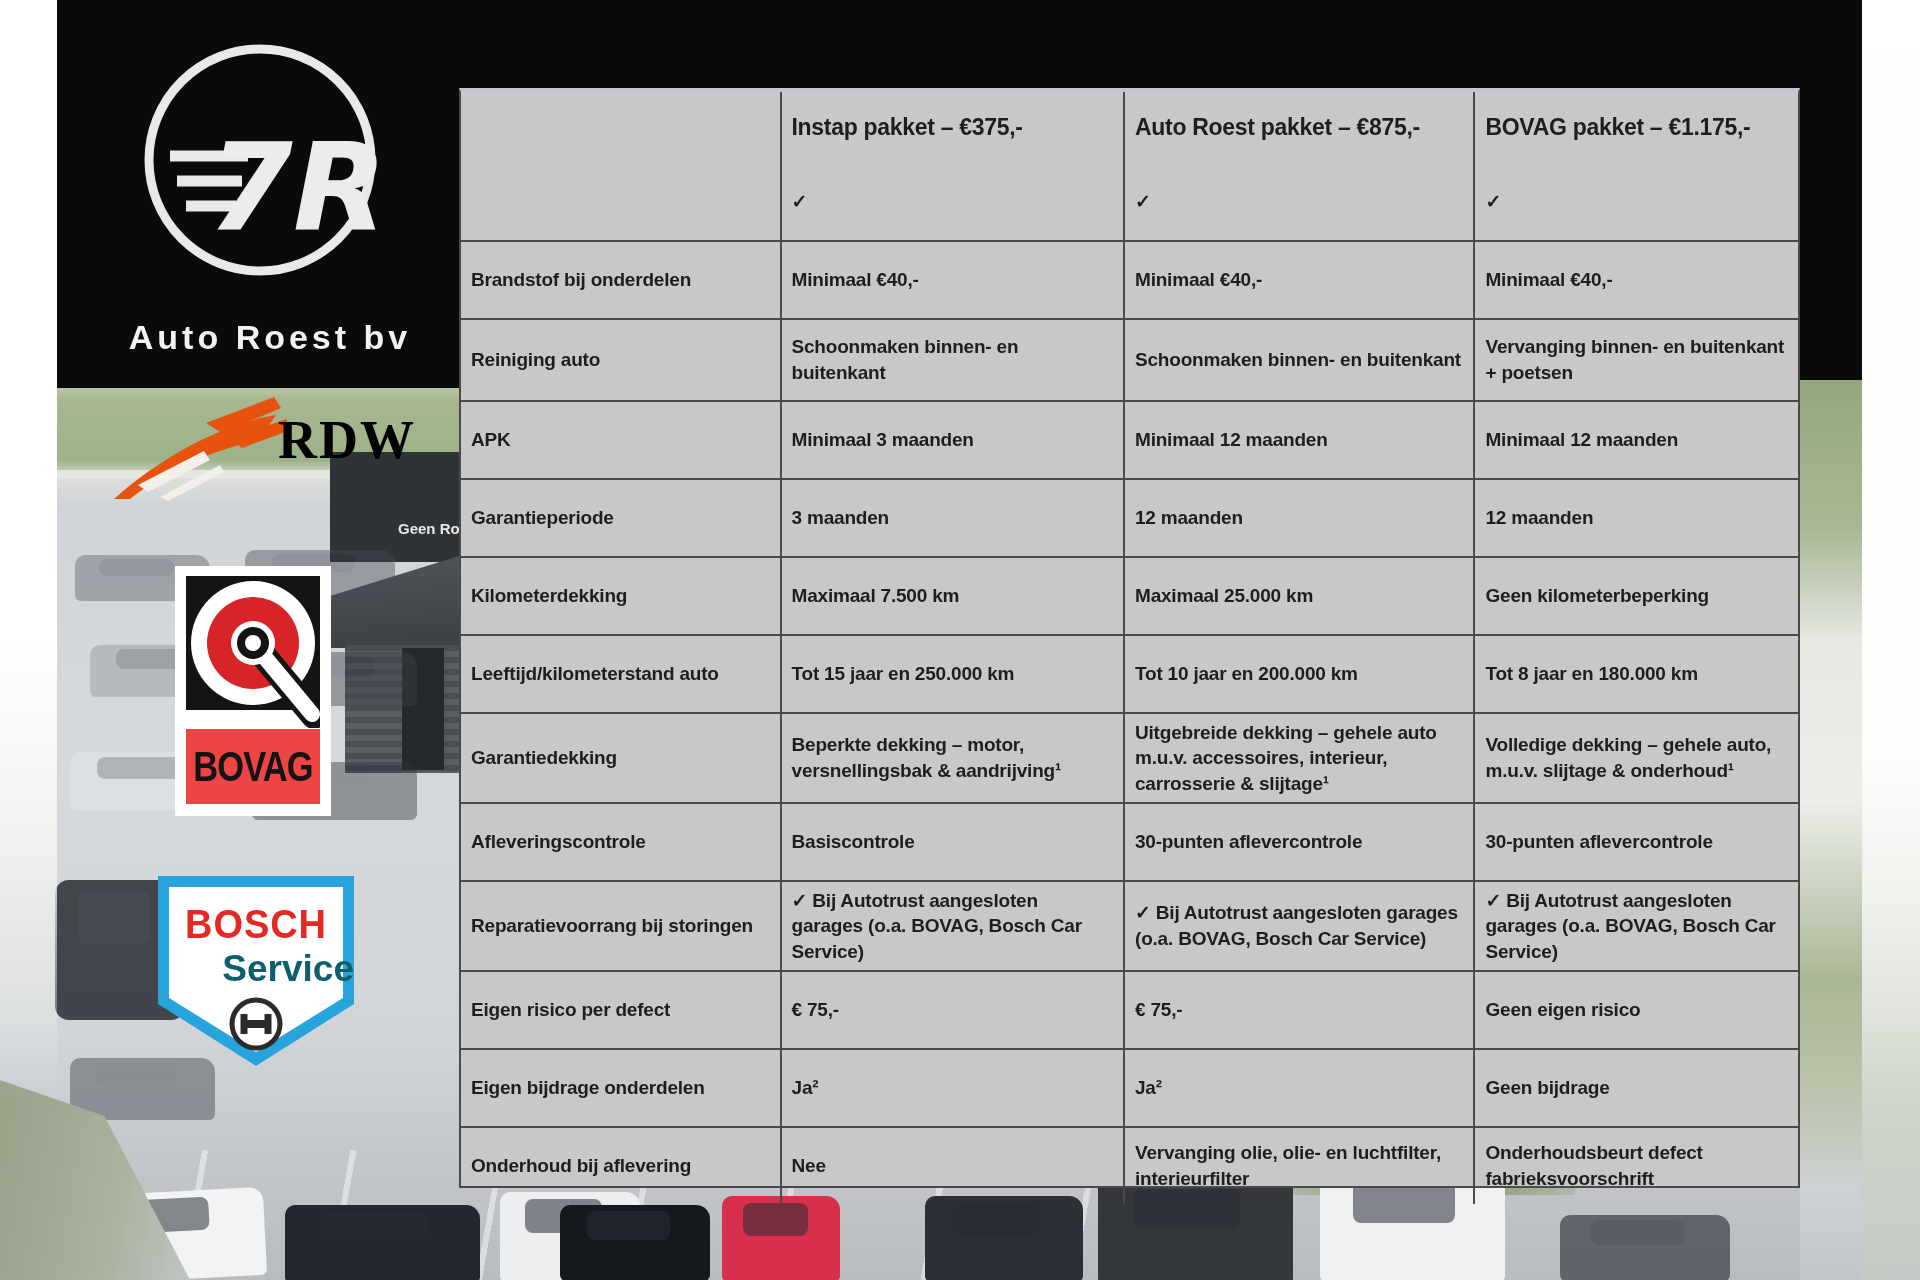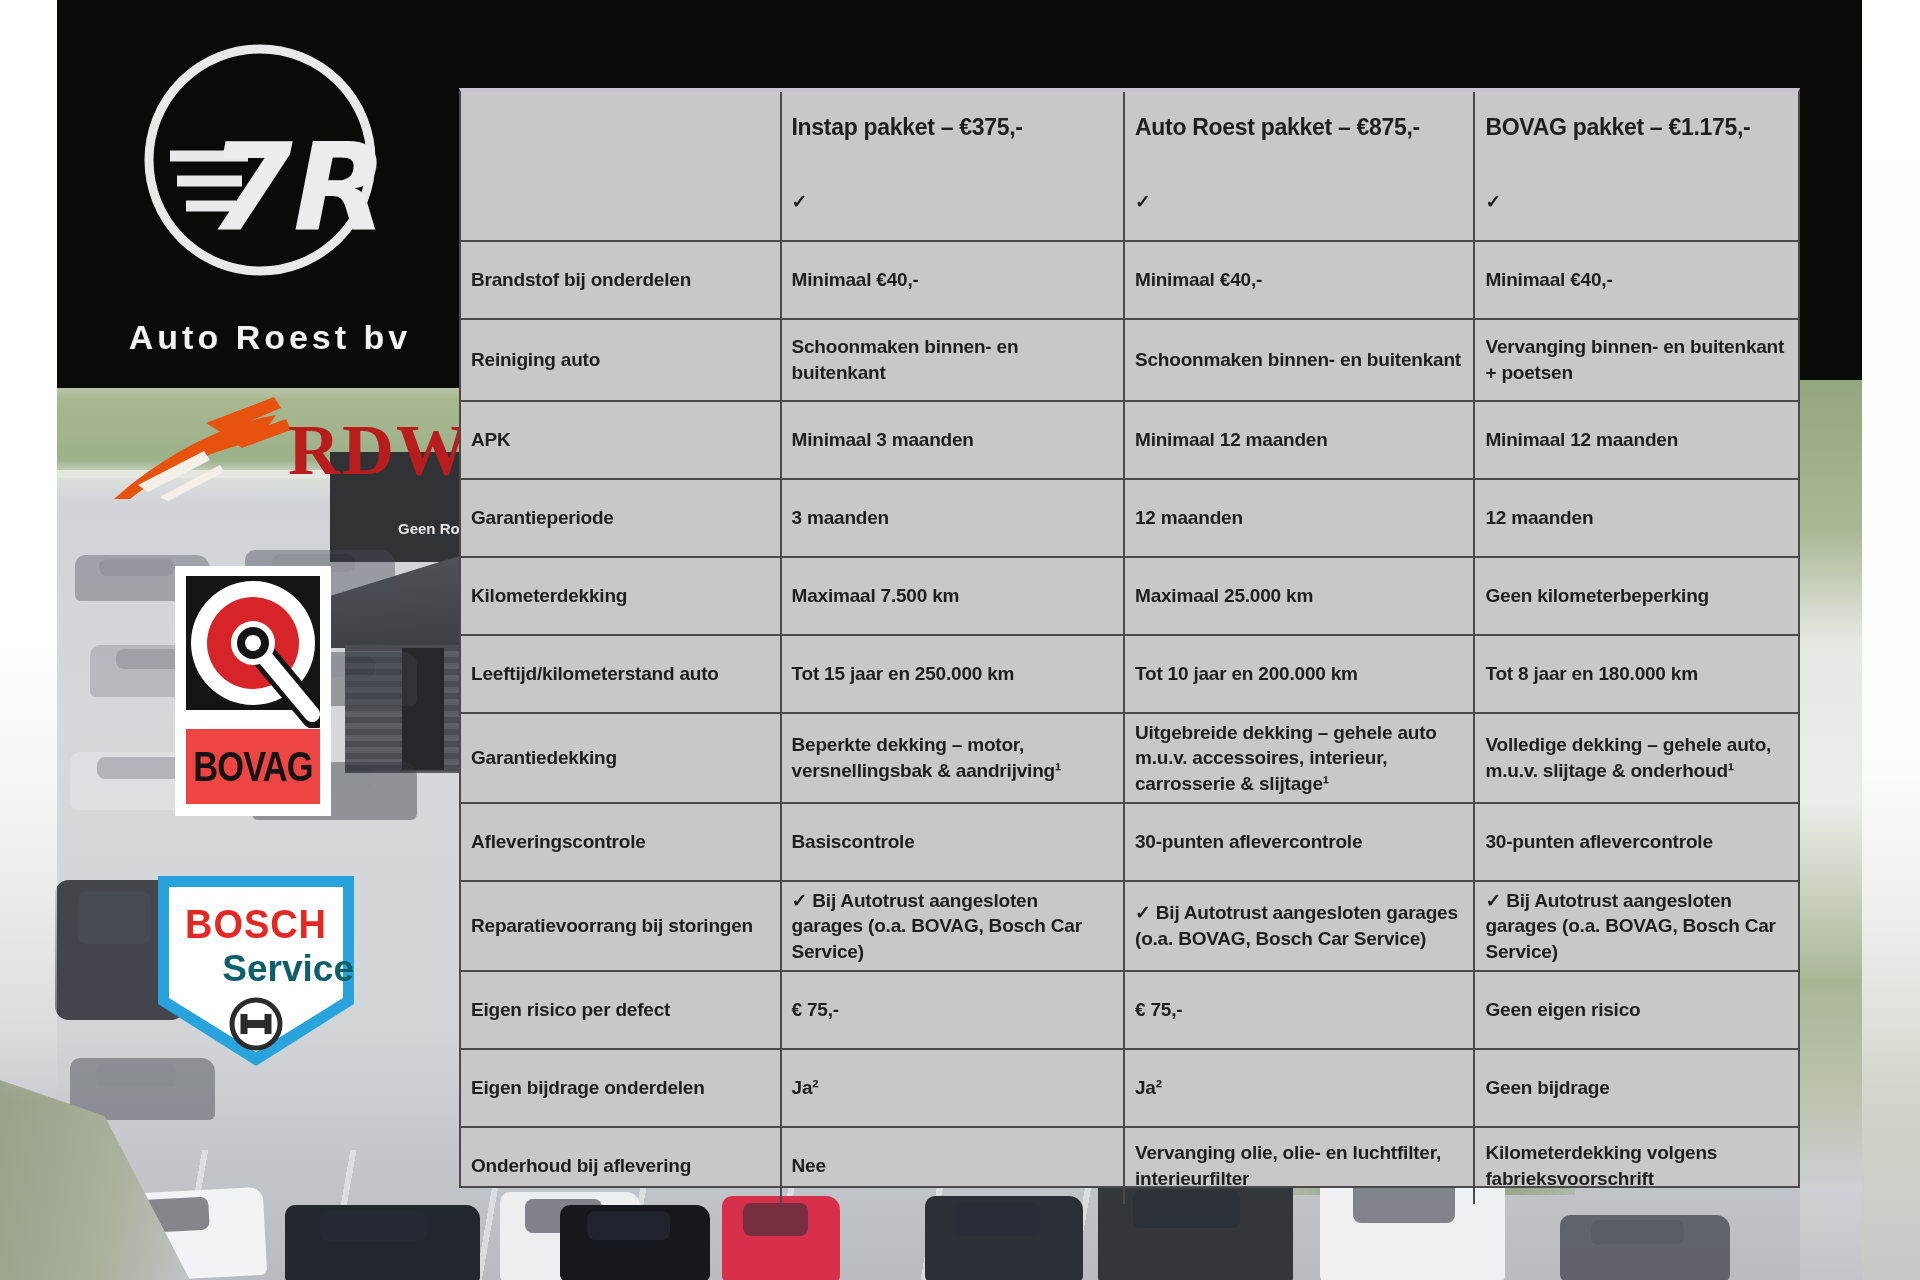--- a/index.html
+++ b/index.html
@@ -30,22 +30,22 @@
   .strip-photo-r{left:1800px;top:380px;width:62px;height:900px;
     background:linear-gradient(180deg,#93a77e 0,#a9b894 150px,#e6e8e2 260px,#eceeea 420px,#aab795 600px,#b9c2a8 700px,#cdd1d3 810px,#c2c6ca 900px);}
 
   
   .black-band{left:57px;top:0;width:1805px;height:388px;background:#0a0a08;}
   .company-name{left:70px;top:318px;width:400px;text-align:center;color:#f2f2f2;
     font-size:34px;font-weight:bold;letter-spacing:4px;white-space:nowrap;}
 
   
   .rdw{left:108px;top:393px;width:300px;height:112px;}
-  .rdw-text{position:absolute;left:180px;top:16px;font-family:"Liberation Serif",serif;
-    font-weight:bold;font-size:72px;color:#b91c1c;letter-spacing:2px;}
+  .rdw-text{position:absolute;left:170px;top:16px;font-family:"Liberation Serif",serif;
+    font-weight:bold;font-size:54px;color:#000000;letter-spacing:2px;}
   .bovag{left:175px;top:566px;width:156px;height:250px;background:#ffffff;padding:0;}
   .bovag-yellow{position:absolute;left:11px;top:163px;width:134px;height:75px;background:#ef4444;
     display:flex;align-items:center;justify-content:center;}
   .bovag-word{font-size:42px;font-weight:bold;color:#141414;letter-spacing:-1px;transform:scaleX(.82);}
   .bosch{left:158px;top:876px;width:196px;height:192px;}
   .bosch-word1{position:absolute;left:0;top:26px;width:196px;text-align:center;color:#e52823;
     font-size:40px;font-weight:bold;letter-spacing:1px;transform:scaleX(.95);}
   .bosch-word2{position:absolute;left:0;top:72px;width:196px;text-align:right;color:#0e5f6d;
     font-size:37px;font-weight:bold;}
 
@@ -224,20 +224,20 @@
     <div class="td c3">Geen eigen risico</div>
   </div><div class="tr">
     <div class="td c0">Eigen bijdrage onderdelen</div>
     <div class="td c1">Ja²</div>
     <div class="td c2">Ja²</div>
     <div class="td c3">Geen bijdrage</div>
   </div><div class="tr">
     <div class="td c0">Onderhoud bij aflevering</div>
     <div class="td c1">Nee</div>
     <div class="td c2">Vervanging olie, olie- en luchtfilter, interieurfilter</div>
-    <div class="td c3">Kilometerdekking volgens fabrieksvoorschrift</div>
+    <div class="td c3">Onderhoudsbeurt defect fabrieksvoorschrift</div>
   </div></div>
   </div>
 
   <div class="abs strip-photo-r"></div>
   <div class="abs strip-left"></div>
   <div class="abs strip-right"></div>
 </div>
 
 </body></html>

